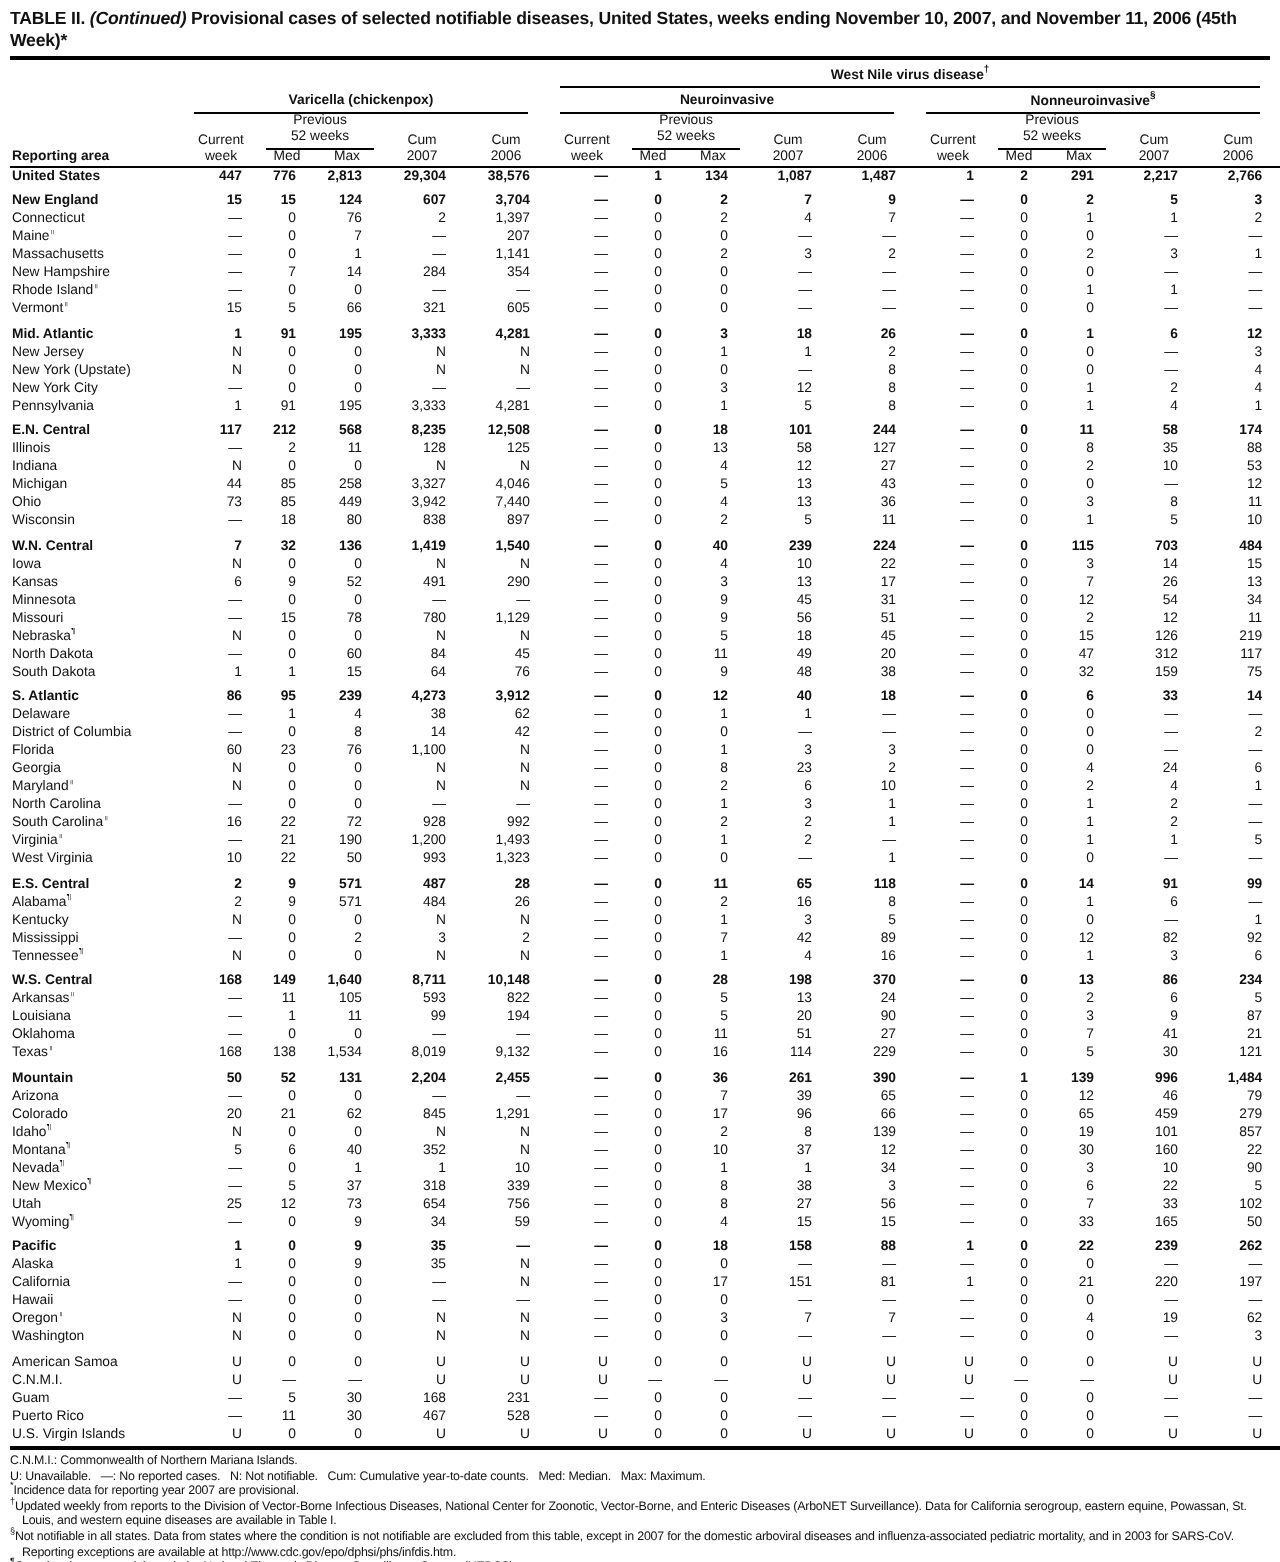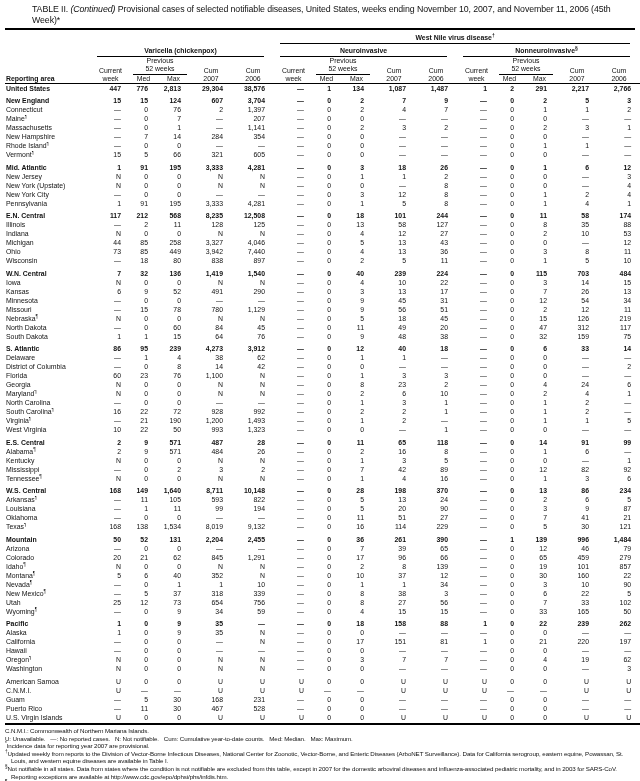--- a/index.html
+++ b/index.html
@@ -2,21 +2,21 @@
 <html><head>
 <meta charset="utf-8">
 <style>
   html,body{margin:0;padding:0;background:#fff;}
   .page{
     width:640px;height:781px;box-sizing:border-box;
     background:#fff;color:#111;
     font-family:"Liberation Sans","DejaVu Sans",sans-serif;
     padding:4px 5px 0 5px;overflow:hidden;
   }
-  .title{font-size:8.8px;font-weight:normal;line-height:11px;letter-spacing:-0.1px;margin-left:27px;}
+  .title{font-size:8.8px;font-weight:bold;line-height:11px;letter-spacing:-0.1px;}
   .title .cont{font-style:italic;}
   .title-rule{border-top:2px solid #000;margin-top:2px;}
   table{border-collapse:collapse;table-layout:fixed;width:630px;margin-top:1px;}
   col.c-area{width:86px;}
   col.c-cw{width:39px;}
   col.c-med{width:27px;}
   col.c-max{width:33px;}
   col.c-cum{width:42px;}
   th,td{font-size:6.9px;font-weight:normal;padding:0;margin:0;line-height:8.6px;
         white-space:nowrap;overflow:hidden;}

